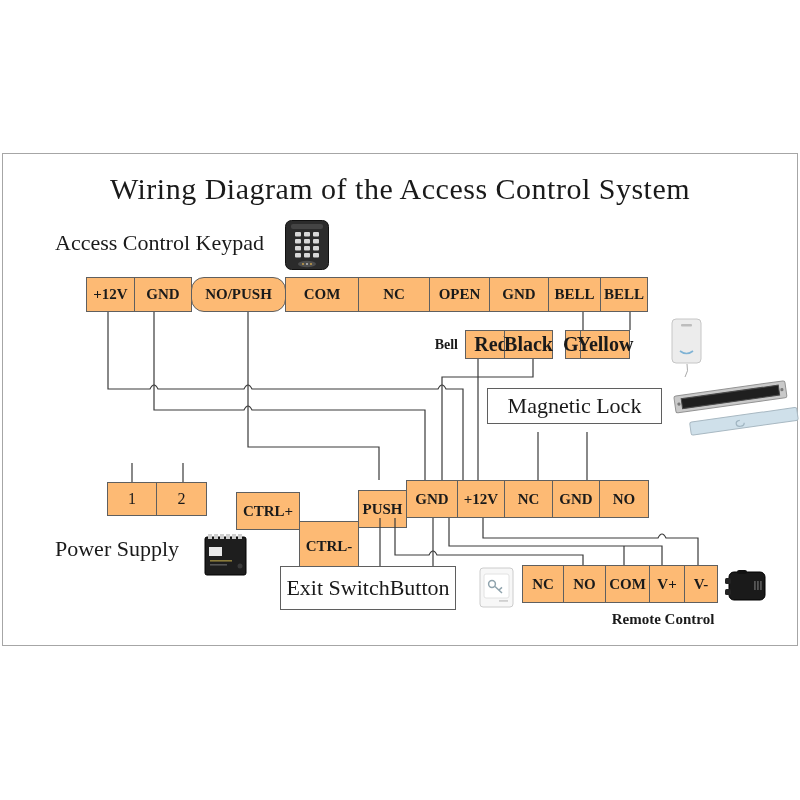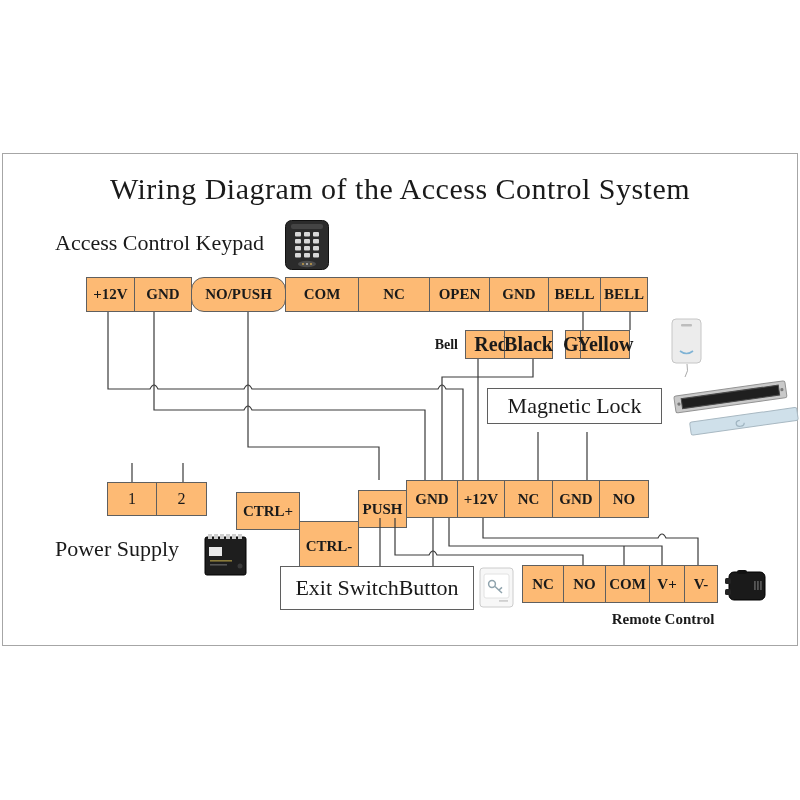--- a/index.html
+++ b/index.html
@@ -121,21 +121,21 @@
     <div class="cell" style="left:236px;top:480px;width:64px;height:38px;margin-top:12px;">CTRL+</div>
     <div class="cell" style="left:299px;top:497px;width:60px;height:50px;margin-top:24px;">CTRL-</div>
     <div class="cell" style="left:358px;top:480px;width:49px;height:38px;margin-top:10px;">PUSH</div>
     <div class="cell" style="left:406px;top:480px;width:52px;height:38px;">GND</div>
     <div class="cell" style="left:457px;top:480px;width:48px;height:38px;">+12V</div>
     <div class="cell" style="left:504px;top:480px;width:49px;height:38px;">NC</div>
     <div class="cell" style="left:552px;top:480px;width:48px;height:38px;">GND</div>
     <div class="cell" style="left:599px;top:480px;width:50px;height:38px;">NO</div>
   </div>
 
-  <div class="box big-box" style="left:280px;top:566px;width:194px;height:44px;">Exit SwitchButton</div>
+  <div class="box big-box" style="left:280px;top:566px;width:176px;height:44px;">Exit SwitchButton</div>
 
   <svg class="icon" style="left:479px;top:567px;" width="35" height="41" viewBox="0 0 35 41">
     <rect x="1" y="1" width="33" height="39" rx="3" fill="#f7f7f7" stroke="#cccccc"></rect>
     <rect x="5" y="7" width="25" height="24" rx="2" fill="#ffffff" stroke="#e2e2e2"></rect>
     <circle cx="13" cy="17" r="3.4" fill="none" stroke="#8fa3ad" stroke-width="1.5"></circle>
     <path d="M16,19.5 L23,26 M20,23 l3,-2.6" fill="none" stroke="#8fa3ad" stroke-width="1.5"></path>
     <rect x="20" y="33" width="9" height="1.8" fill="#cfcfcf"></rect>
   </svg>
 
   <div>

